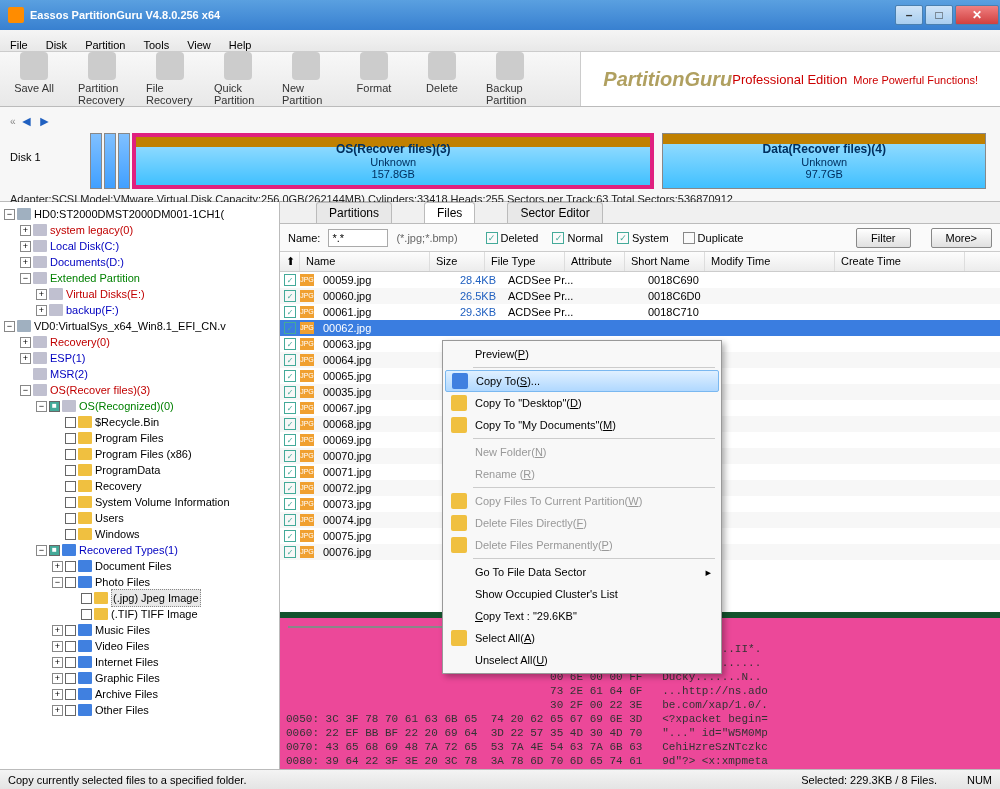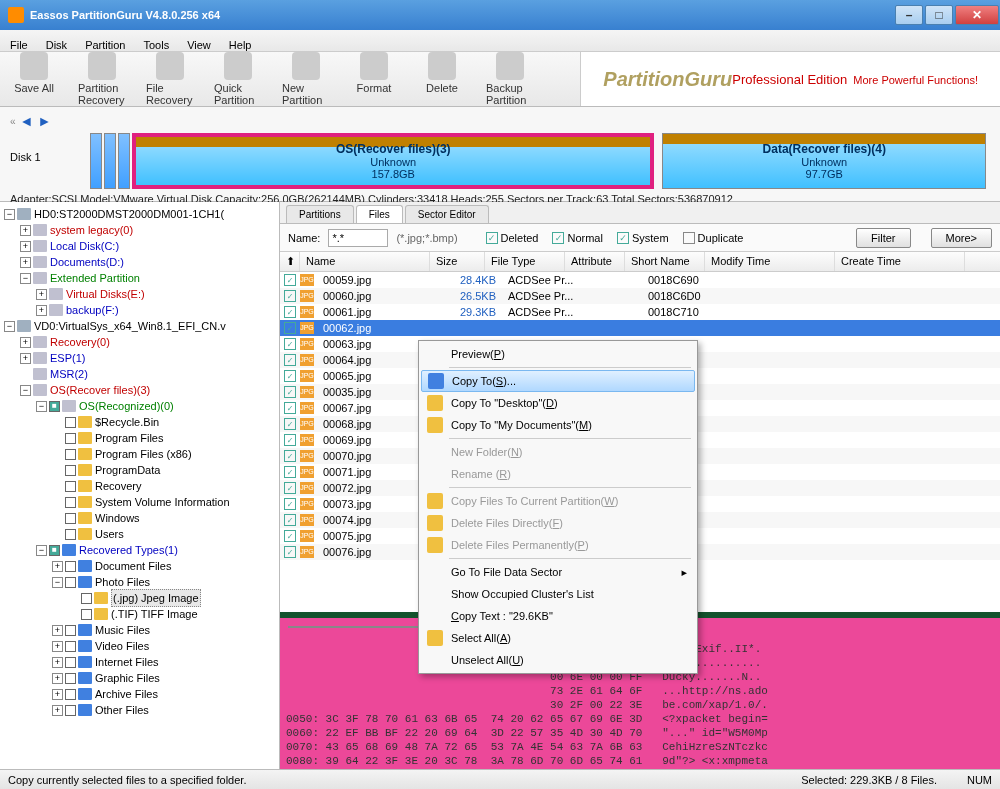--- a/index.html
+++ b/index.html
@@ -56,21 +56,21 @@
 .tree .ico.blue { background: #4080e0; }
 .tree .txt { color: #000; }
 .tree .txt.red { color: #c00000; }
 .tree .txt.green { color: #008000; }
 .tree .txt.blue { color: #0000c0; }
 .tree .sel { background: #e8e8e8; border: 1px dotted #888; padding: 0 1px; }
 
 
 .rightpane { flex: 1; display: flex; flex-direction: column; }
 .tabs { height: 22px; display: flex; align-items: flex-end; background: #f0f0f0; border-bottom: 1px solid #bbb; padding-left: 6px; gap: 2px; }
-.tab { padding: 3px 12px; border: 1px solid #bbb; border-bottom: none; background: #e8e8e8; border-radius: 3px 3px 0 0; font-size: 10px; }
+.tab { padding: 3px 12px; border: 1px solid #bbb; border-bottom: none; background: #e8e8e8; border-radius: 3px 3px 0 0; font-size: 12px; margin-left: 30px; }
 .tab.active { background: #fff; }
 
 .filterbar { height: 28px; display: flex; align-items: center; padding: 0 8px; gap: 8px; border-bottom: 1px solid #ccc; background: #fafafa; }
 .filterbar input[type=text] { width: 60px; height: 18px; border: 1px solid #aaa; padding: 0 3px; font-size: 11px; }
 .filterbar .ext { color: #666; }
 .filterbar label { display: flex; align-items: center; gap: 3px; }
 .filterbar .cb { width: 12px; height: 12px; border: 1px solid #4a9; display: inline-flex; align-items: center; justify-content: center; color: #4a9; font-size: 9px; }
 .filterbar .cb.empty { border-color: #888; color: transparent; }
 .filterbar button { height: 20px; padding: 0 14px; border: 1px solid #888; background: linear-gradient(#fff,#e0e0e0); border-radius: 2px; }
 
@@ -81,21 +81,21 @@
 .filerow { display: flex; height: 16px; align-items: center; font-size: 11px; }
 .filerow:nth-child(even) { background: #f7f7f7; }
 .filerow.sel { background: #3a7de0; color: #fff; }
 .filerow .chk { width: 12px; height: 12px; border: 1px solid #4a9; margin: 0 4px; display: inline-flex; align-items: center; justify-content: center; color: #4a9; font-size: 8px; }
 .filerow .thumb { width: 14px; height: 12px; background: #f0a030; margin-right: 3px; display: inline-block; font-size: 7px; color: #fff; text-align: center; line-height: 12px; }
 .filerow .c { padding: 0 6px; overflow: hidden; white-space: nowrap; }
 .filerow .size { color: #2060c0; text-align: right; }
 .filerow.sel .size { color: #fff; }
 
 
-.ctxmenu { position: absolute; left: 418px; top: 340px; width: 280px; background: #f8f8f8; border: 1px solid #999; box-shadow: 3px 3px 6px rgba(0,0,0,.3); z-index: 100; padding: 2px; }
+.ctxmenu { position: absolute; left: 442px; top: 340px; width: 280px; background: #f8f8f8; border: 1px solid #999; box-shadow: 3px 3px 6px rgba(0,0,0,.3); z-index: 100; padding: 2px; }
 .ctxmenu .item { height: 22px; display: flex; align-items: center; padding-left: 30px; position: relative; font-size: 11px; }
 .ctxmenu .item.hl { background: linear-gradient(#e0f0ff,#b0d8ff); border: 1px solid #7ab8f0; border-radius: 2px; }
 .ctxmenu .item.dis { color: #999; }
 .ctxmenu .item .ico { position: absolute; left: 6px; width: 16px; height: 16px; background: #f0c040; border-radius: 2px; }
 .ctxmenu .item .ico.blue { background: #4080e0; }
 .ctxmenu .sep { height: 1px; background: #ccc; margin: 2px 4px 2px 28px; }
 .ctxmenu .arrow { margin-left: auto; margin-right: 8px; }
 .ctxmenu u { text-decoration: underline; }
 
 
@@ -313,27 +313,27 @@
         <div class="node" style="padding-left: 48px;">
           <span style="width:13px;display:inline-block"></span>
           <span class="chk "></span>
           <span class="ico "></span>
           <span class="txt ">System Volume Information</span>
         </div>
         <div class="node" style="padding-left: 48px;">
           <span style="width:13px;display:inline-block"></span>
           <span class="chk "></span>
           <span class="ico "></span>
+          <span class="txt ">Users</span>
+        </div>
+        <div class="node" style="padding-left: 48px;">
+          <span style="width:13px;display:inline-block"></span>
+          <span class="chk "></span>
+          <span class="ico "></span>
           <span class="txt ">Windows</span>
-        </div>
-        <div class="node" style="padding-left: 48px;">
-          <span style="width:13px;display:inline-block"></span>
-          <span class="chk "></span>
-          <span class="ico "></span>
-          <span class="txt ">Users</span>
         </div>
         <div class="node" style="padding-left: 32px;">
           <span class="tw">−</span>
           <span class="chk g">■</span>
           <span class="ico blue"></span>
           <span class="txt blue">Recovered Types(1)</span>
         </div>
         <div class="node" style="padding-left: 48px;">
           <span class="tw">+</span>
           <span class="chk "></span>

